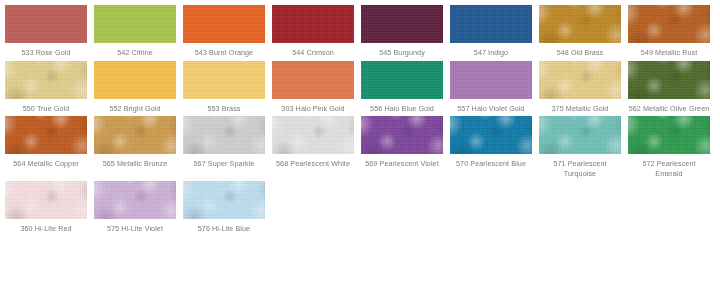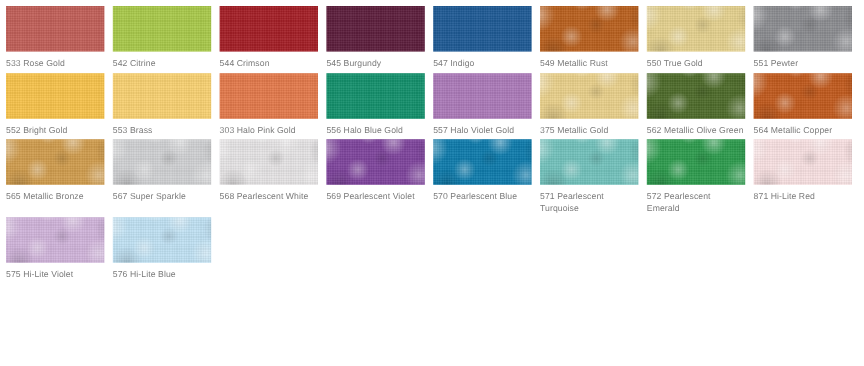--- a/index.html
+++ b/index.html
@@ -79,61 +79,66 @@
       radial-gradient(circle at 91% 33%, rgba(0,0,0,0.14) 0%, rgba(0,0,0,0) 12%),
       radial-gradient(circle at 45% 8%,  rgba(255,255,255,0.38) 0%, rgba(255,255,255,0) 10%);
     opacity: 0.9;
   }
 
   .swatch-label {
     margin-top: 5px;
     font-size: 7.2px;
     line-height: 9.5px;
     color: #7b7b7b;
+    text-align: center;
     width: 82px;
     letter-spacing: 0.08px;
   }
 </style>
 </head>
 <body>
 
 <div id="swatch-grid">
     <div class="swatch-cell">
       <div class="swatch-chip" style="background-color: rgb(192, 95, 88);"></div>
       <div class="swatch-label">533 Rose Gold</div>
     </div>
     <div class="swatch-cell">
       <div class="swatch-chip" style="background-color: rgb(168, 200, 74);"></div>
       <div class="swatch-label">542 Citrine</div>
     </div>
     <div class="swatch-cell">
+      <div class="swatch-chip" style="background-color: rgb(232, 99, 31);"></div>
+      <div class="swatch-label">543 Burnt Orange</div>
+    </div>
+    <div class="swatch-cell">
       <div class="swatch-chip" style="background-color: rgb(163, 31, 38);"></div>
       <div class="swatch-label">544 Crimson</div>
     </div>
     <div class="swatch-cell">
       <div class="swatch-chip" style="background-color: rgb(93, 31, 61);"></div>
       <div class="swatch-label">545 Burgundy</div>
     </div>
     <div class="swatch-cell">
       <div class="swatch-chip" style="background-color: rgb(31, 90, 148);"></div>
       <div class="swatch-label">547 Indigo</div>
     </div>
     <div class="swatch-cell">
+      <div class="swatch-chip mottled" style="background-color: rgb(192, 138, 36);"></div>
+      <div class="swatch-label">548 Old Brass</div>
+    </div>
+    <div class="swatch-cell">
       <div class="swatch-chip mottled" style="background-color: rgb(184, 96, 31);"></div>
       <div class="swatch-label">549 Metallic Rust</div>
     </div>
     <div class="swatch-cell">
       <div class="swatch-chip mottled" style="background-color: rgb(227, 208, 142);"></div>
       <div class="swatch-label">550 True Gold</div>
     </div>
     <div class="swatch-cell">
-      <div class="swatch-chip mottled" style="background-color: rgb(139, 140, 144);"></div>
-      <div class="swatch-label">551 Pewter</div>
-    </div>
-    <div class="swatch-cell">
       <div class="swatch-chip" style="background-color: rgb(246, 194, 75);"></div>
       <div class="swatch-label">552 Bright Gold</div>
     </div>
     <div class="swatch-cell">
       <div class="swatch-chip" style="background-color: rgb(247, 208, 113);"></div>
       <div class="swatch-label">553 Brass</div>
     </div>
     <div class="swatch-cell">
       <div class="swatch-chip" style="background-color: rgb(226, 121, 75);"></div>
       <div class="swatch-label">303 Halo Pink Gold</div>
@@ -181,21 +186,21 @@
     <div class="swatch-cell">
       <div class="swatch-chip mottled" style="background-color: rgb(114, 193, 187);"></div>
       <div class="swatch-label">571 Pearlescent Turquoise</div>
     </div>
     <div class="swatch-cell">
       <div class="swatch-chip mottled" style="background-color: rgb(46, 155, 78);"></div>
       <div class="swatch-label">572 Pearlescent Emerald</div>
     </div>
     <div class="swatch-cell">
       <div class="swatch-chip mottled" style="background-color: rgb(247, 223, 224);"></div>
-      <div class="swatch-label">871 Hi-Lite Red</div>
+      <div class="swatch-label">360 Hi-Lite Red</div>
     </div>
     <div class="swatch-cell">
       <div class="swatch-chip mottled" style="background-color: rgb(207, 179, 217);"></div>
       <div class="swatch-label">575 Hi-Lite Violet</div>
     </div>
     <div class="swatch-cell">
       <div class="swatch-chip mottled" style="background-color: rgb(191, 224, 242);"></div>
       <div class="swatch-label">576 Hi-Lite Blue</div>
     </div>
   </div>

